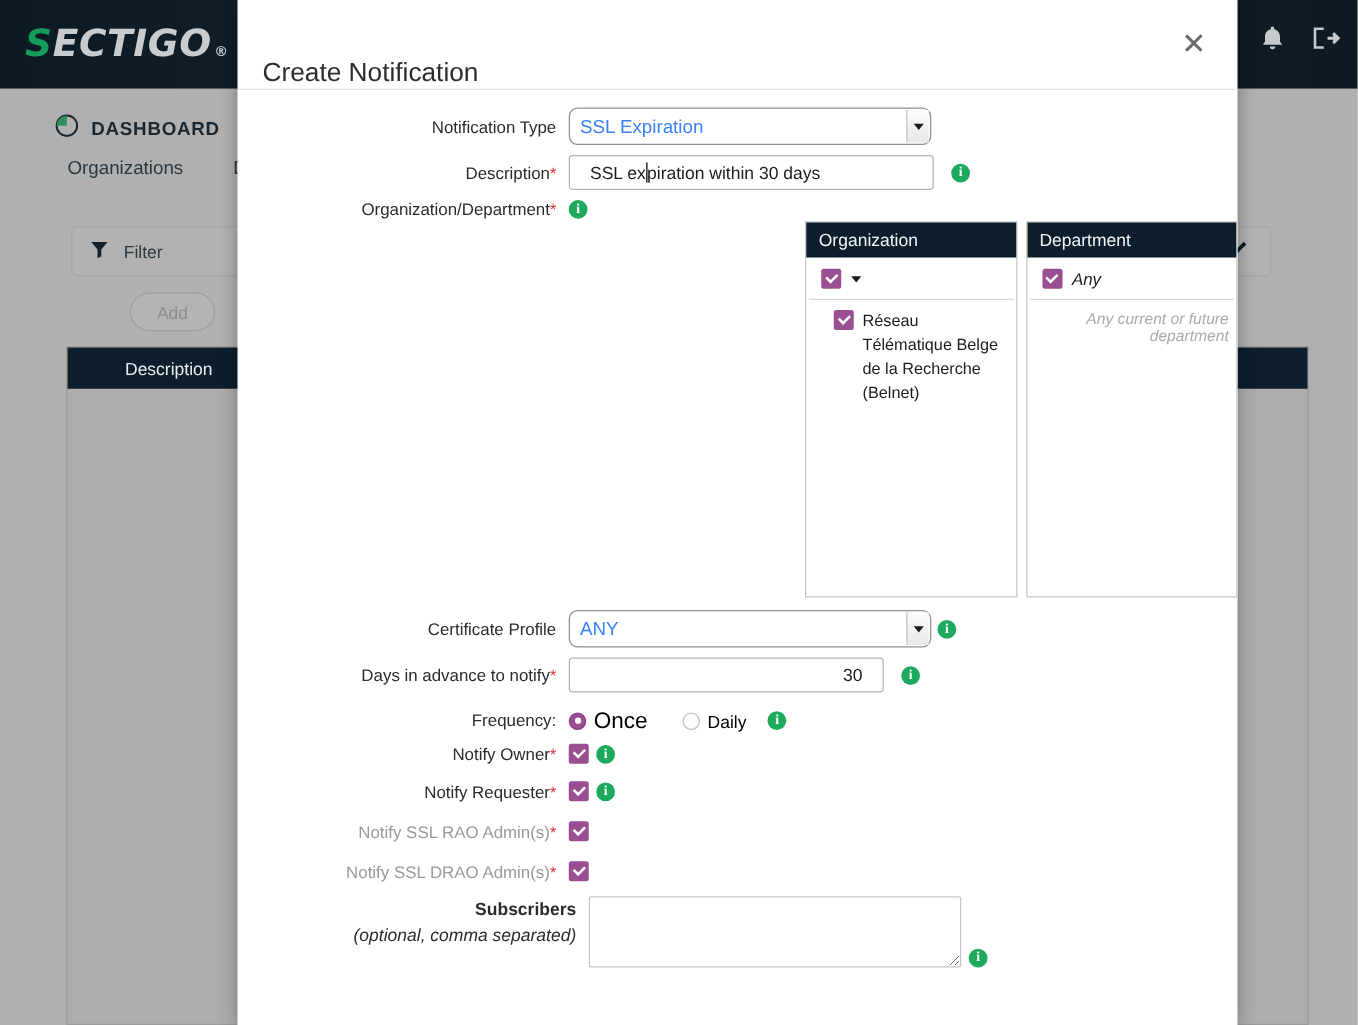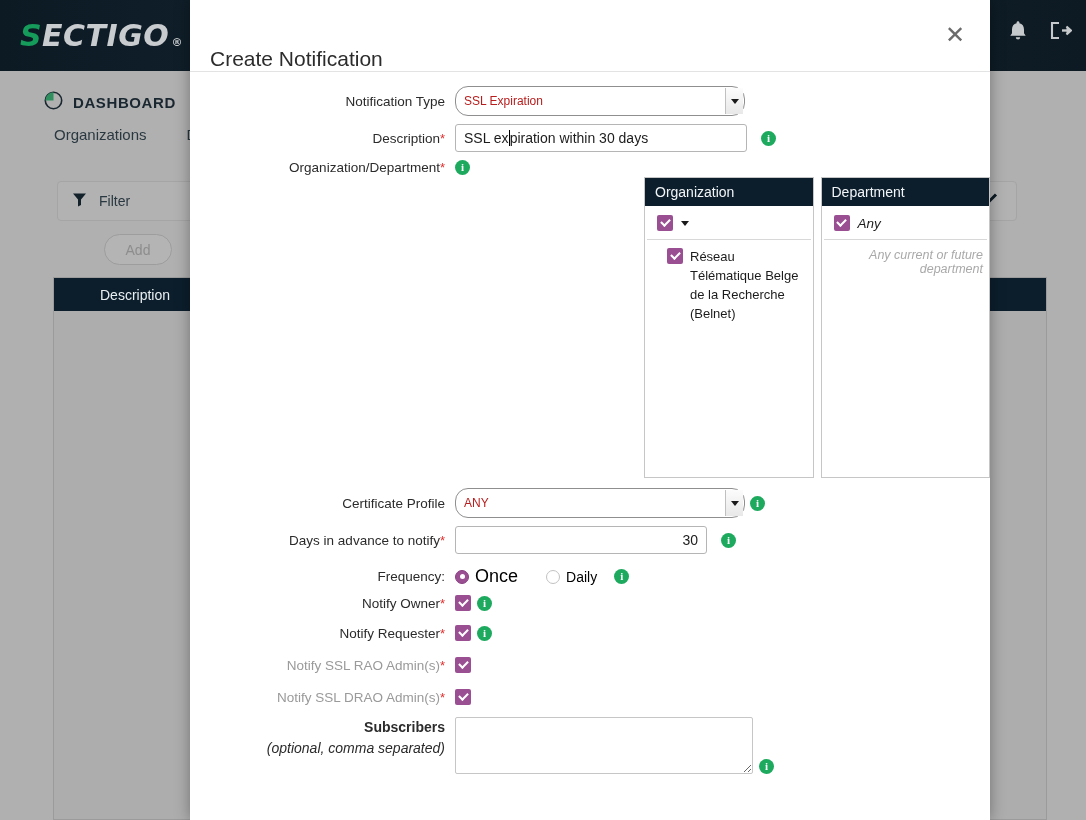--- a/index.html
+++ b/index.html
@@ -145,33 +145,33 @@
   }
   .flabel.dim { color: #9a9a9a; }
   .req { color: #e03030; font-size: 13px; }
   .finput {
     height: 28px;
     border: 1px solid #b5b5b5;
     border-radius: 3px;
     background: #fff;
     font-size: 14px;
     color: #1c1c1c;
-    padding: 0 8px;
+    padding: 0 16px;
     font-family: "Liberation Sans", sans-serif;
     outline: none;
   }
   .fselect {
     height: 30px;
     width: 290px;
     border: 1px solid #8f8f8f;
-    border-radius: 13px;
+    border-radius: 7px;
     background: #fff;
-    font-size: 12px;
+    font-size: 15px;
     padding: 0 8px;
-    color: #b91c1c;
+    color: #3b82f6;
     position: relative;
     display: flex; align-items: center;
     font-family: "Liberation Sans", sans-serif;
   }
   .fselect .sel-btn {
     position: absolute; right: 1px; top: 1px;
     width: 18px; height: 26px;
     background: linear-gradient(180deg,#fcfcfc,#e8e8e8);
     border-left: 1px solid #c0c0c0;
     display: flex; align-items: center; justify-content: center;
@@ -487,21 +487,21 @@
     <div class="frow" style="margin-bottom:16px;">
       <div class="flabel dim"><span>Notify SSL RAO Admin(s)</span><span class="req">*</span></div>
       <span class="pcheck"></span>
     </div>
 
     <div class="frow" style="margin-bottom:12px;">
       <div class="flabel dim"><span>Notify SSL DRAO Admin(s)</span><span class="req">*</span></div>
       <span class="pcheck"></span>
     </div>
 
-    <div class="frow" style="align-items:flex-start;">
+    <div class="frow" style="align-items:flex-start;padding-left:16px;">
       <div class="subs-label-block">
         <div style="font-weight:bold;font-size:14px;">Subscribers</div>
         <div class="sub2">(optional, comma separated)</div>
       </div>
       <textarea class="subs" style=""></textarea>
       <span class="info-icon" style="margin-left:6px;margin-top:42px;">i</span>
     </div>
 
   </div>
 </div>

